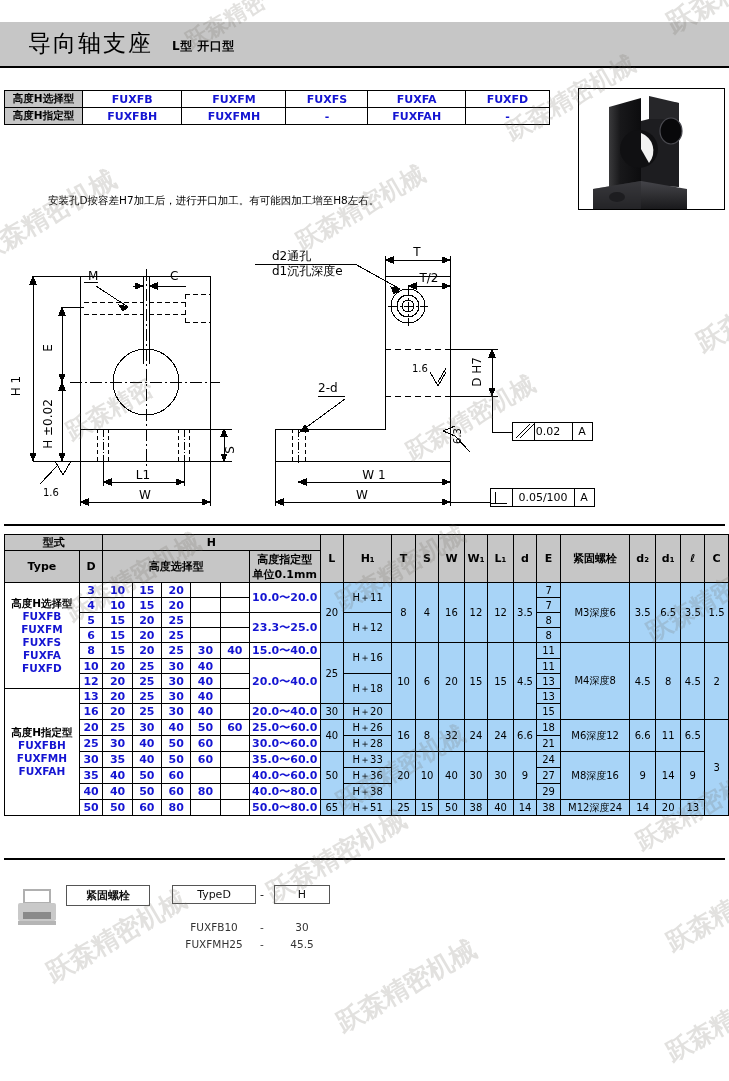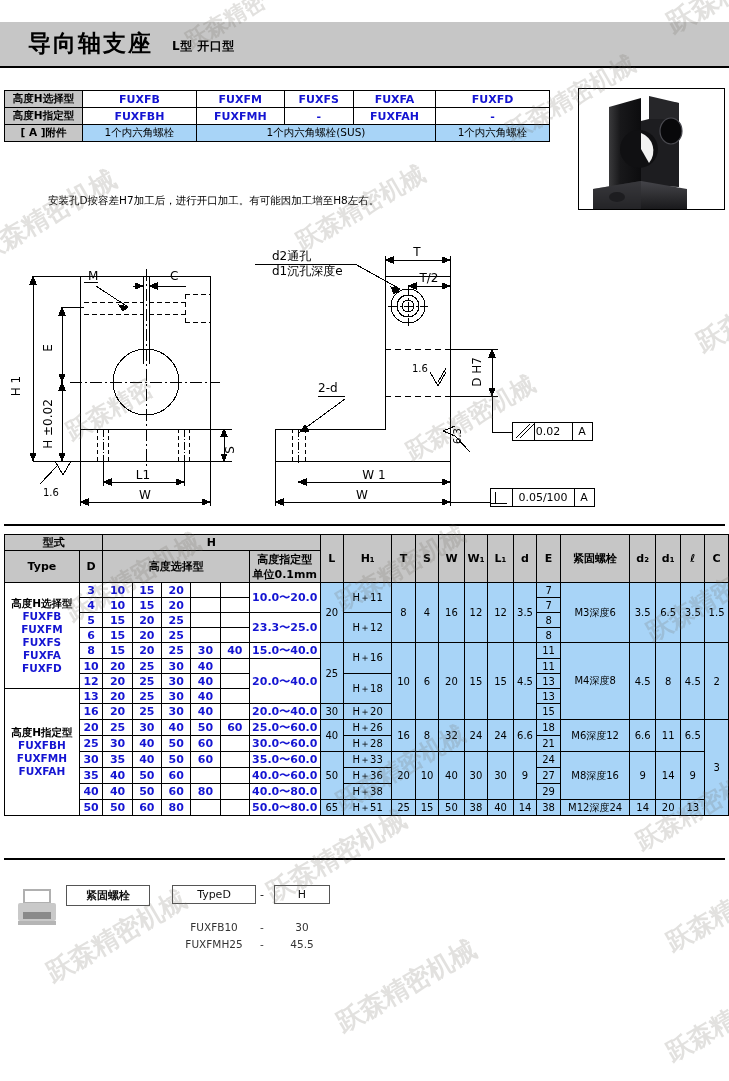--- a/index.html
+++ b/index.html
@@ -27,21 +27,21 @@
 
   
   .header {
     position:absolute; left:0; top:22px; width:729px; height:46px;
     background:#c6c6c6;
     border-bottom:2px solid #000;
     z-index: 5;
   }
   .header-title {
     position:absolute; left:28px; top:6px;
-    font-size:23px; font-weight:bold; letter-spacing:2px; color:#000;
+    font-size:23px; font-weight:normal; letter-spacing:2px; color:#000;
   }
   .header-sub {
     position:absolute; left:172px; top:16px;
     font-size:12px; font-weight:bold; color:#000; letter-spacing:0.5px;
   }
 
   
   .spec {
     position:absolute; left:4px; top:90px; width:546px;
     border-collapse:collapse; z-index: 6;
@@ -129,26 +129,20 @@
       <td class="code">FUXFA</td>
       <td class="code">FUXFD</td>
     </tr>
     <tr>
       <td class="lab">高度H指定型</td>
       <td class="code">FUXFBH</td>
       <td class="code">FUXFMH</td>
       <td class="code">-</td>
       <td class="code">FUXFAH</td>
       <td class="code">-</td>
-    </tr>
-    <tr>
-      <td class="lab">[ A ]附件</td>
-      <td class="blue">1个内六角螺栓</td>
-      <td class="blue" colspan="3">1个内六角螺栓(SUS)</td>
-      <td class="blue">1个内六角螺栓</td>
     </tr>
   </tbody>
     </table>
 
   <div class="note">安装孔D按容差H7加工后，进行开口加工。有可能因加工增至H8左右。</div>
 
   <div class="photo">
     <svg width="145" height="120" viewBox="0 0 145 120">
       <defs>
         <linearGradient id="mtl" x1="0" y1="0" x2="1" y2="0">

